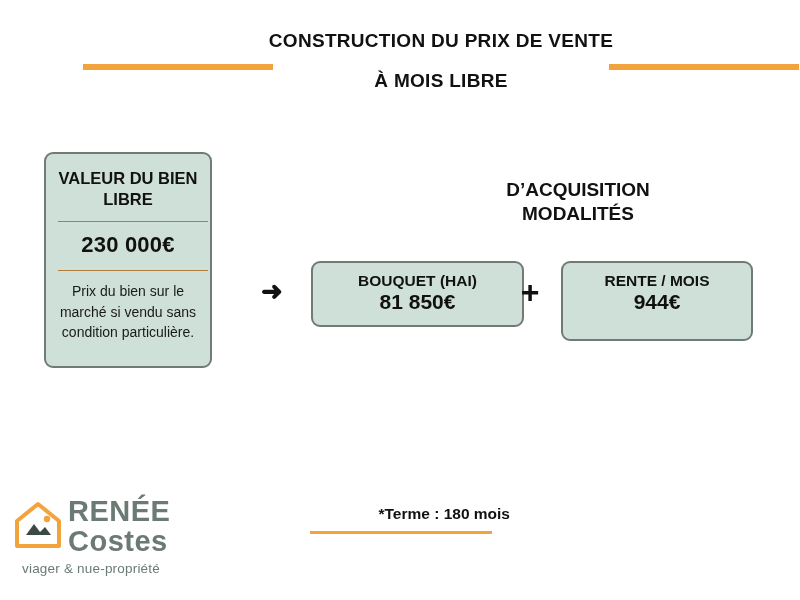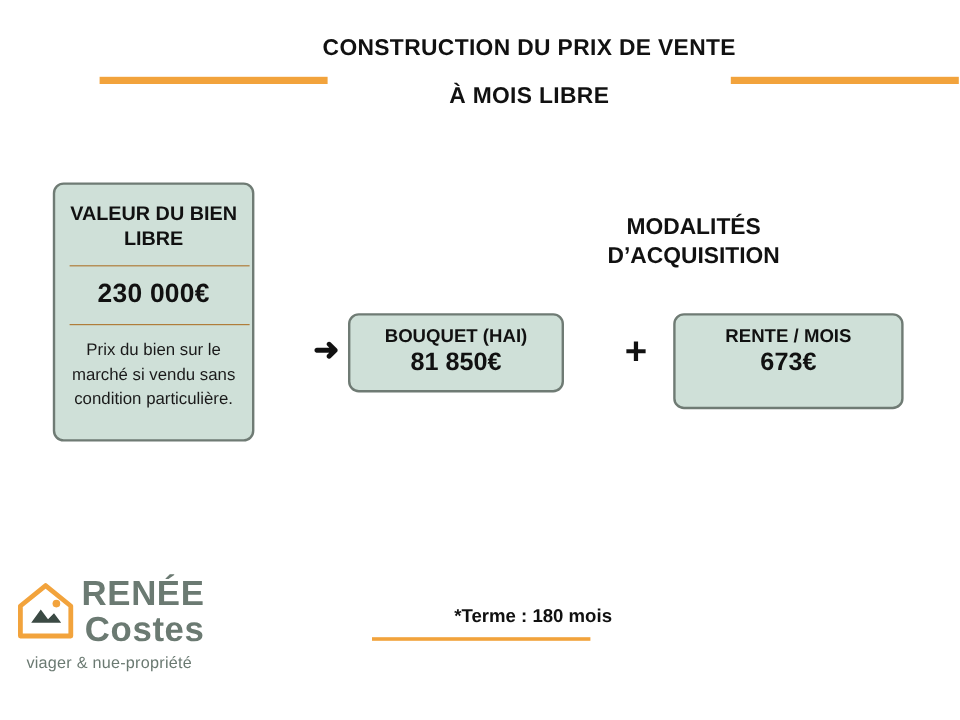--- a/index.html
+++ b/index.html
@@ -133,23 +133,23 @@
     top: 178px;
     width: 360px;
     text-align: center;
     font-size: 19px;
     font-weight: bold;
     line-height: 1.28;
     color: #111;
   }
 
   .bouquet-box {
-    left: 290px;
+    left: 311px;
     top: 261px;
-    width: 180px;
+    width: 213px;
     height: 66px;
     padding-top: 9px;
   }
   .rente-box {
     left: 561px;
     top: 261px;
     width: 192px;
     height: 80px;
     padding-top: 9px;
   }
@@ -196,24 +196,23 @@
     margin-top: 8px;
     width: 182px;
     height: 3px;
     background: #f2a33c;
   }
 
   
   .logo {
     position: absolute;
     left: 14px;
-    top: 479px;
+    top: 495px;
     width: 230px;
     height: 90px;
-    text-align: right;
   }
   .logo-mark {
     position: absolute;
     left: 0;
     top: 6px;
     width: 48px;
     height: 48px;
   }
   .logo-name {
     position: absolute;
@@ -262,34 +261,34 @@
   <div class="valeur-title">VALEUR DU BIEN LIBRE</div>
   <div class="valeur-sep"></div>
   <div class="valeur-amount">230 000€</div>
   <div class="valeur-sep2"></div>
   <div class="valeur-desc">Prix du bien sur le marché si vendu sans condition particulière.</div>
 </div>
 
 <div class="arrow">➜</div>
 
 <div class="modalites">
+  <div>D’ACQUISITION</div>
   <div>MODALITÉS</div>
-  <div>D’ACQUISITION</div>
 </div>
 
 <div class="box bouquet-box">
   <div class="box-label">BOUQUET (HAI)</div>
   <div class="box-value">81 850€</div>
 </div>
 
 <div class="plus-sign">+</div>
 
 <div class="box rente-box">
   <div class="box-label">RENTE / MOIS</div>
-  <div class="box-value">673€</div>
+  <div class="box-value">944€</div>
 </div>
 
 <div class="footnote">
   <div class="footnote-text">*Terme : 180 mois</div>
   <div class="footnote-rule"></div>
 </div>
 
 <div class="watermark">REN</div>
 
 <div class="logo">

